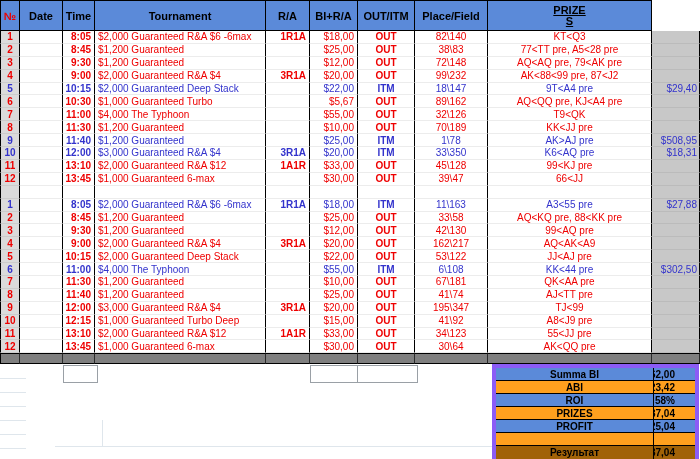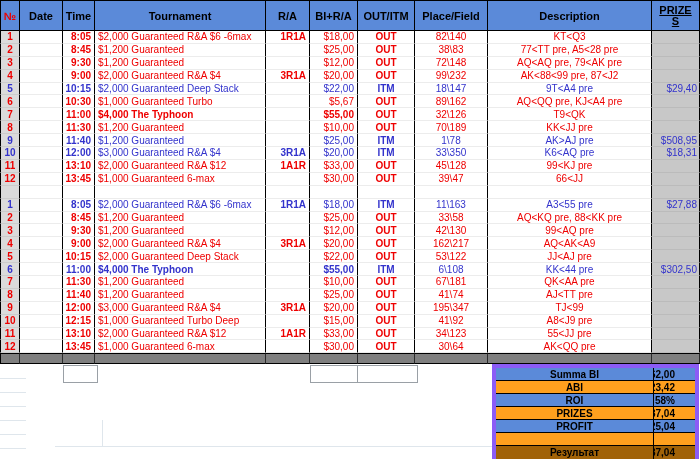--- a/index.html
+++ b/index.html
@@ -24,21 +24,21 @@
   .c-num{background:var(--num-gray,#DBDBDB);justify-content:center;font-weight:bold;}
   .c-time{justify-content:flex-end;padding-right:3px;font-weight:bold;}
   .c-tournament{padding-left:3px;}
   .c-ra{justify-content:flex-end;padding-right:3px;font-weight:bold;}
   .c-buyin{justify-content:flex-end;padding-right:3px;}
   .c-result{justify-content:center;font-weight:bold;}
   .c-place{justify-content:center;}
   .c-desc{justify-content:center;}
   .c-prize{justify-content:flex-end;padding-right:2px;background:var(--prize-gray,#C8C8C8);
            color:var(--itm-blue,#3333CC);}
-  .hl .c-tournament,.hl .c-buyin{font-weight:bold;}
+  .hl .c-tournament,.hl .c-buyin{font-weight:normal;}
   .gap{height:13px;}
   .sep{height:11px;}
   .sep .cell{background:var(--sep-gray,#7F7F7F);border-right:1px solid #2a2a2a;
              border-top:1px solid #000;border-bottom:1px solid #000;}
   
   .summary{position:absolute;left:492px;top:364px;width:207px;box-sizing:border-box;
            border:4px solid #8b5cf6;}
   .sum-row{display:flex;height:13px;box-sizing:border-box;border-bottom:1px solid #000;
            font-weight:bold;font-size:10px;}
   .sum-row:last-child{border-bottom:none;}
@@ -59,21 +59,20 @@
 
   <div class="sheet-row header-row">
     <div class="cell c-num hdr-num">№</div>
     <div class="cell">Date</div>
     <div class="cell">Time</div>
     <div class="cell">Tournament</div>
     <div class="cell">R/A</div>
     <div class="cell">BI+R/A</div>
     <div class="cell">OUT/ITM</div>
     <div class="cell">Place/Field</div>
-    <div class="cell">Description</div>
     <div class="cell hdr-wrap">PRIZE
 S</div>
   </div>
 
   <div>
       <div class="sheet-row data-row out">
       <div class="cell c-num">1</div>
       <div class="cell c-date"></div>
       <div class="cell c-time">8:05</div>
       <div class="cell c-tournament">$2,000 Guaranteed R&amp;A $6 -6max</div>

